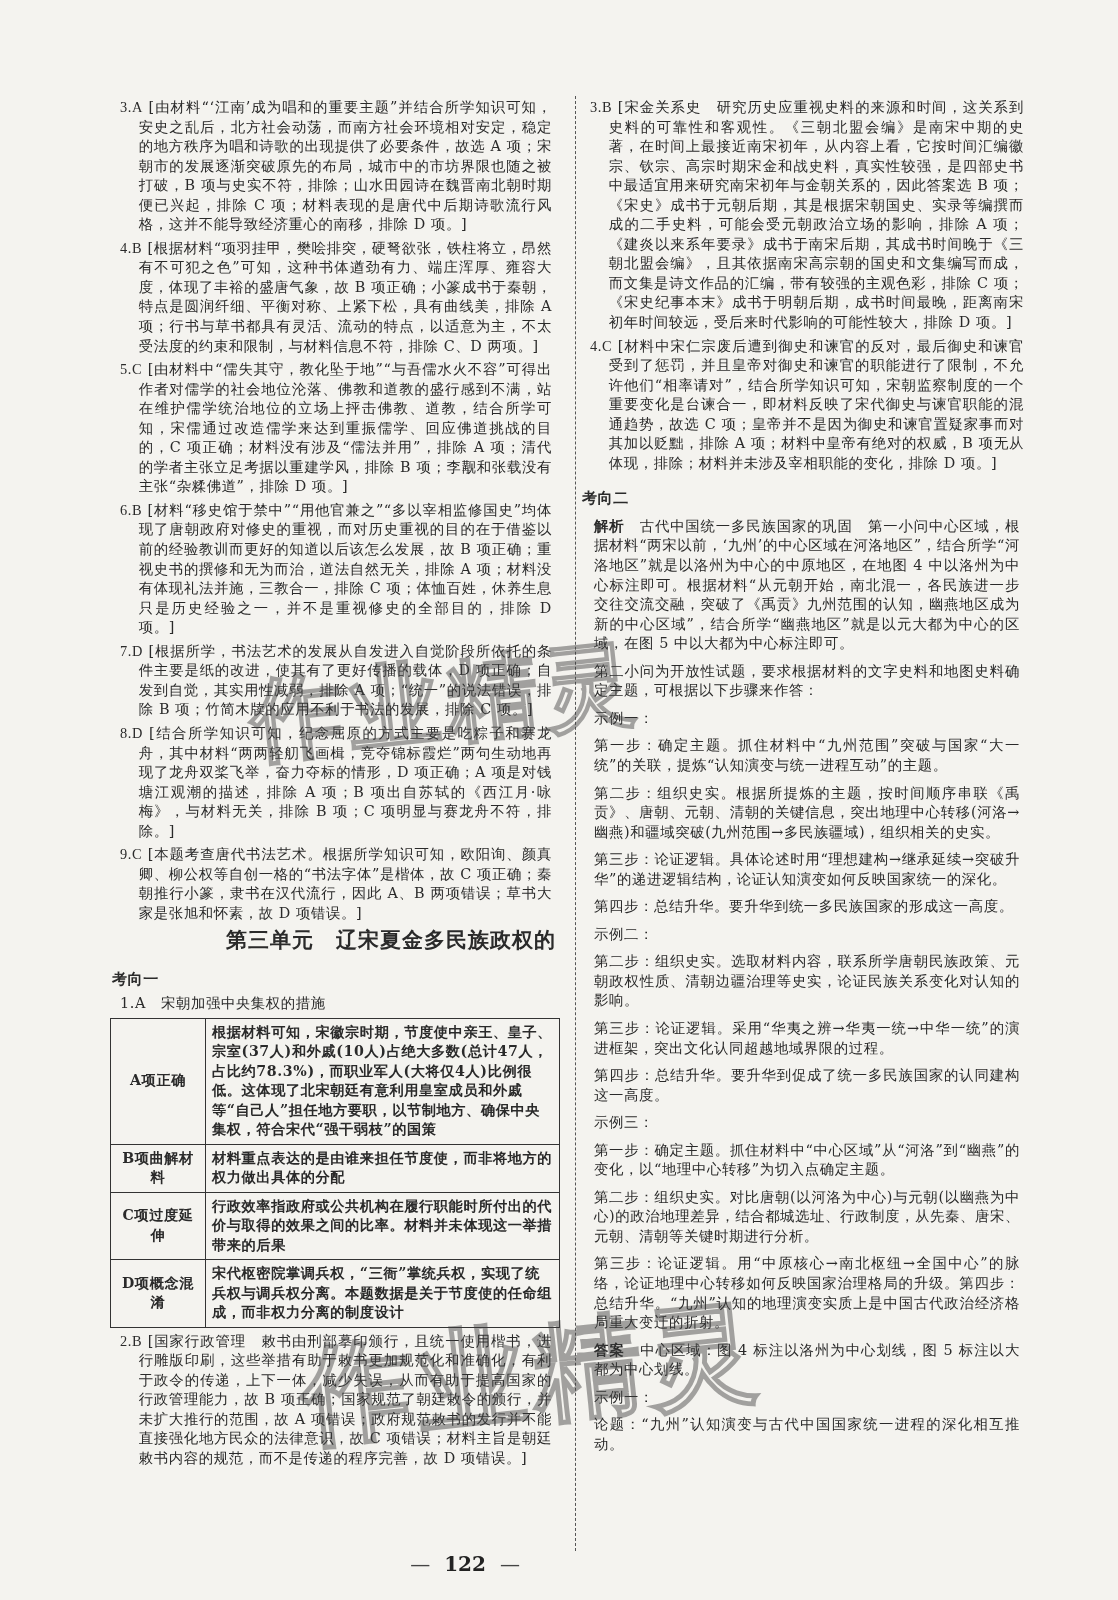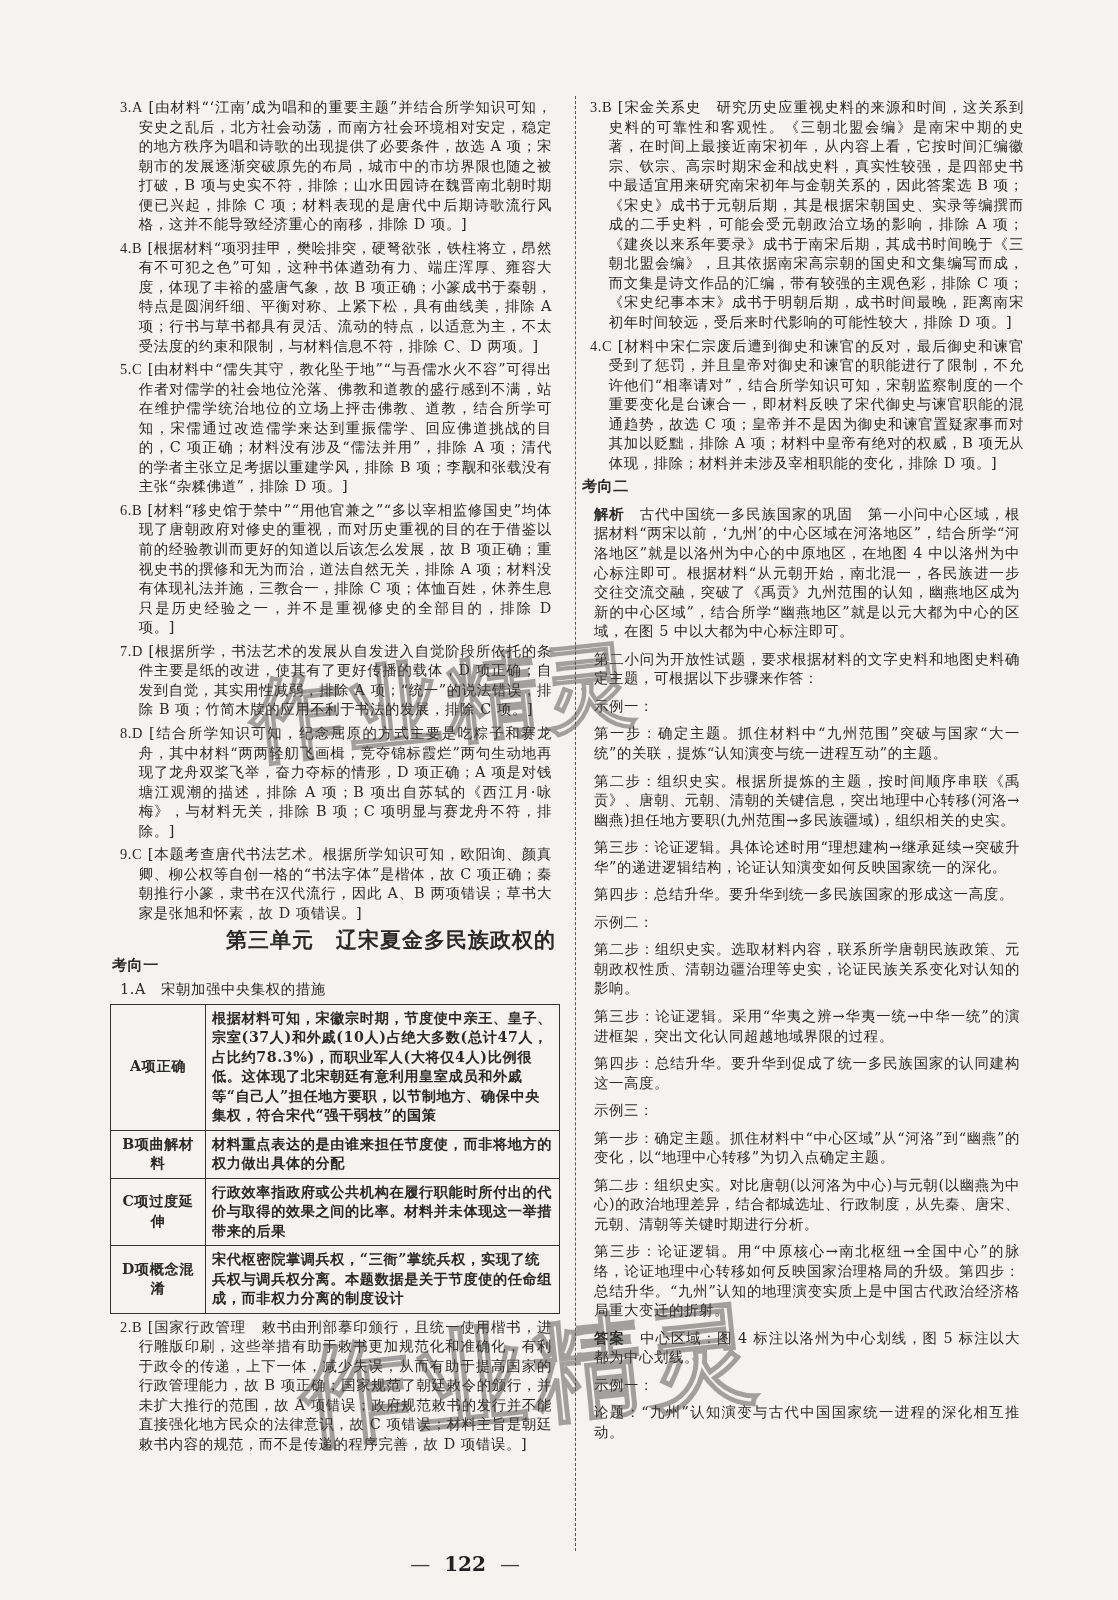--- a/index.html
+++ b/index.html
@@ -14,21 +14,21 @@
   .col { position:absolute; top:94px; font-size:14.4px; line-height:19.55px; letter-spacing:0.6px; }
   .col-left { left:116px; width:440px; }
   .col-right { left:586px; width:442px; }
   .divider {
     position:absolute; left:575px; top:96px; height:1455px; width:0;
     border-left:1.5px dashed #555;
   }
   .item { text-indent:-1.3em; padding-left:1.3em; margin:4px; text-align:justify; }
   .item .num { font-family:"Liberation Serif", serif; }
   .sub { margin:8px; text-align:justify; }
-  .sec-heading { font-family:"DejaVu Sans", sans-serif; font-weight:bold; font-size:15px; margin:2px 0 0 -4px; }
+  .sec-heading { font-family:"DejaVu Sans", sans-serif; font-weight:bold; font-size:15px; margin:16px 0 0 -4px; }
   .unit-title {
     font-family:"DejaVu Sans", sans-serif; font-weight:bold; font-size:21px;
     text-align:right; line-height:27px; margin:2px 0 2px 0; letter-spacing:1px;
   }
   .bold-label { font-family:"DejaVu Sans", sans-serif; font-weight:bold; }
   table.analysis {
     border-collapse:collapse; width:100%; margin:2px 0 2px -6px; width:450px;
   }
   table.analysis td {
     border:1.5px solid #333; vertical-align:middle; padding:4px 6px;
@@ -99,21 +99,21 @@
     <p class="item"><span class="num">3.B</span> <span>[宋金关系史　研究历史应重视史料的来源和时间，这关系到史料的可靠性和客观性。《三朝北盟会编》是南宋中期的史著，在时间上最接近南宋初年，从内容上看，它按时间汇编徽宗、钦宗、高宗时期宋金和战史料，真实性较强，是四部史书中最适宜用来研究南宋初年与金朝关系的，因此答案选 B 项；《宋史》成书于元朝后期，其是根据宋朝国史、实录等编撰而成的二手史料，可能会受元朝政治立场的影响，排除 A 项；《建炎以来系年要录》成书于南宋后期，其成书时间晚于《三朝北盟会编》，且其依据南宋高宗朝的国史和文集编写而成，而文集是诗文作品的汇编，带有较强的主观色彩，排除 C 项；《宋史纪事本末》成书于明朝后期，成书时间最晚，距离南宋初年时间较远，受后来时代影响的可能性较大，排除 D 项。]</span></p>
     <p class="item"><span class="num">4.C</span> <span>[材料中宋仁宗废后遭到御史和谏官的反对，最后御史和谏官受到了惩罚，并且皇帝对御史和谏官的职能进行了限制，不允许他们“相率请对”，结合所学知识可知，宋朝监察制度的一个重要变化是台谏合一，即材料反映了宋代御史与谏官职能的混通趋势，故选 C 项；皇帝并不是因为御史和谏官置疑家事而对其加以贬黜，排除 A 项；材料中皇帝有绝对的权威，B 项无从体现，排除；材料并未涉及宰相职能的变化，排除 D 项。]</span></p>
 
     <div class="sec-heading">考向二</div>
     <p class="sub"><span class="bold-label">解析</span>　<span>古代中国统一多民族国家的巩固　第一小问中心区域，根据材料“两宋以前，‘九州’的中心区域在河洛地区”，结合所学“河洛地区”就是以洛州为中心的中原地区，在地图 4 中以洛州为中心标注即可。根据材料“从元朝开始，南北混一，各民族进一步交往交流交融，突破了《禹贡》九州范围的认知，幽燕地区成为新的中心区域”，结合所学“幽燕地区”就是以元大都为中心的区域，在图 5 中以大都为中心标注即可。</span></p>
     <p class="sub">第二小问为开放性试题，要求根据材料的文字史料和地图史料确定主题，可根据以下步骤来作答：</p>
 
     <div>
       <p class="sub">示例一：</p>
       <p class="sub">第一步：确定主题。抓住材料中“九州范围”突破与国家“大一统”的关联，提炼“认知演变与统一进程互动”的主题。</p>
-      <p class="sub">第二步：组织史实。根据所提炼的主题，按时间顺序串联《禹贡》、唐朝、元朝、清朝的关键信息，突出地理中心转移(河洛→幽燕)担任地方要职(九州范围→多民族疆域)，组织相关的史实。</p>
+      <p class="sub">第二步：组织史实。根据所提炼的主题，按时间顺序串联《禹贡》、唐朝、元朝、清朝的关键信息，突出地理中心转移(河洛→幽燕)和疆域突破(九州范围→多民族疆域)，组织相关的史实。</p>
       <p class="sub">第三步：论证逻辑。具体论述时用“理想建构→继承延续→突破升华”的递进逻辑结构，论证认知演变如何反映国家统一的深化。</p>
       <p class="sub">第四步：总结升华。要升华到统一多民族国家的形成这一高度。</p>
     </div>
     <div>
       <p class="sub">示例二：</p>
       <p class="sub">第二步：组织史实。选取材料内容，联系所学唐朝民族政策、元朝政权性质、清朝边疆治理等史实，论证民族关系变化对认知的影响。</p>
       <p class="sub">第三步：论证逻辑。采用“华夷之辨→华夷一统→中华一统”的演进框架，突出文化认同超越地域界限的过程。</p>
       <p class="sub">第四步：总结升华。要升华到促成了统一多民族国家的认同建构这一高度。</p>
     </div>
     <div>

